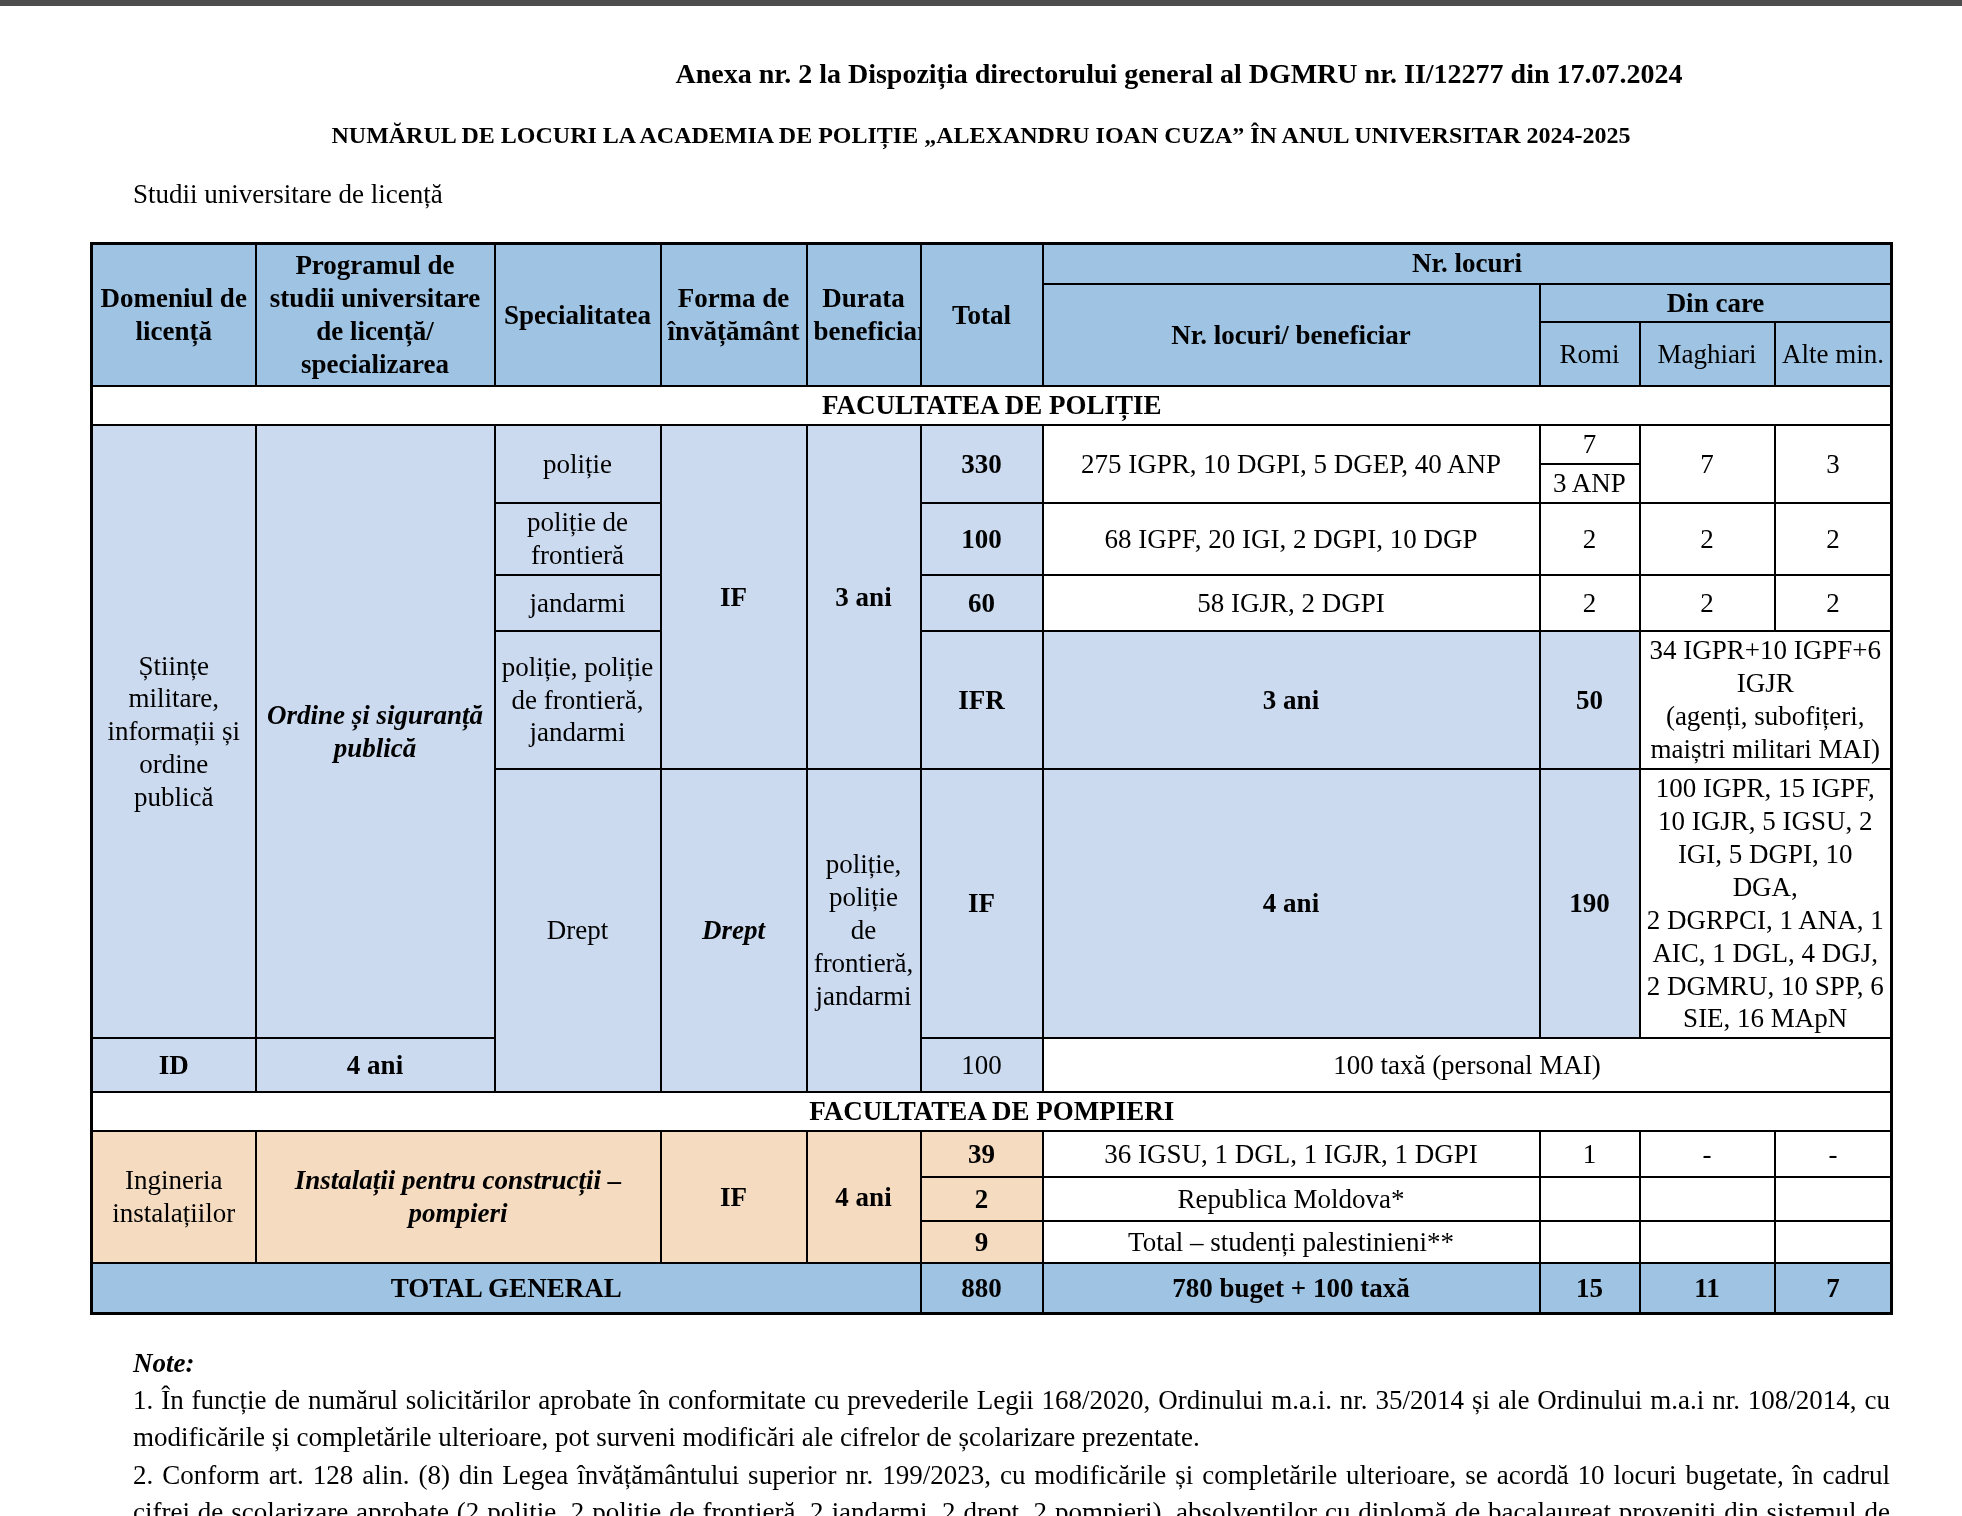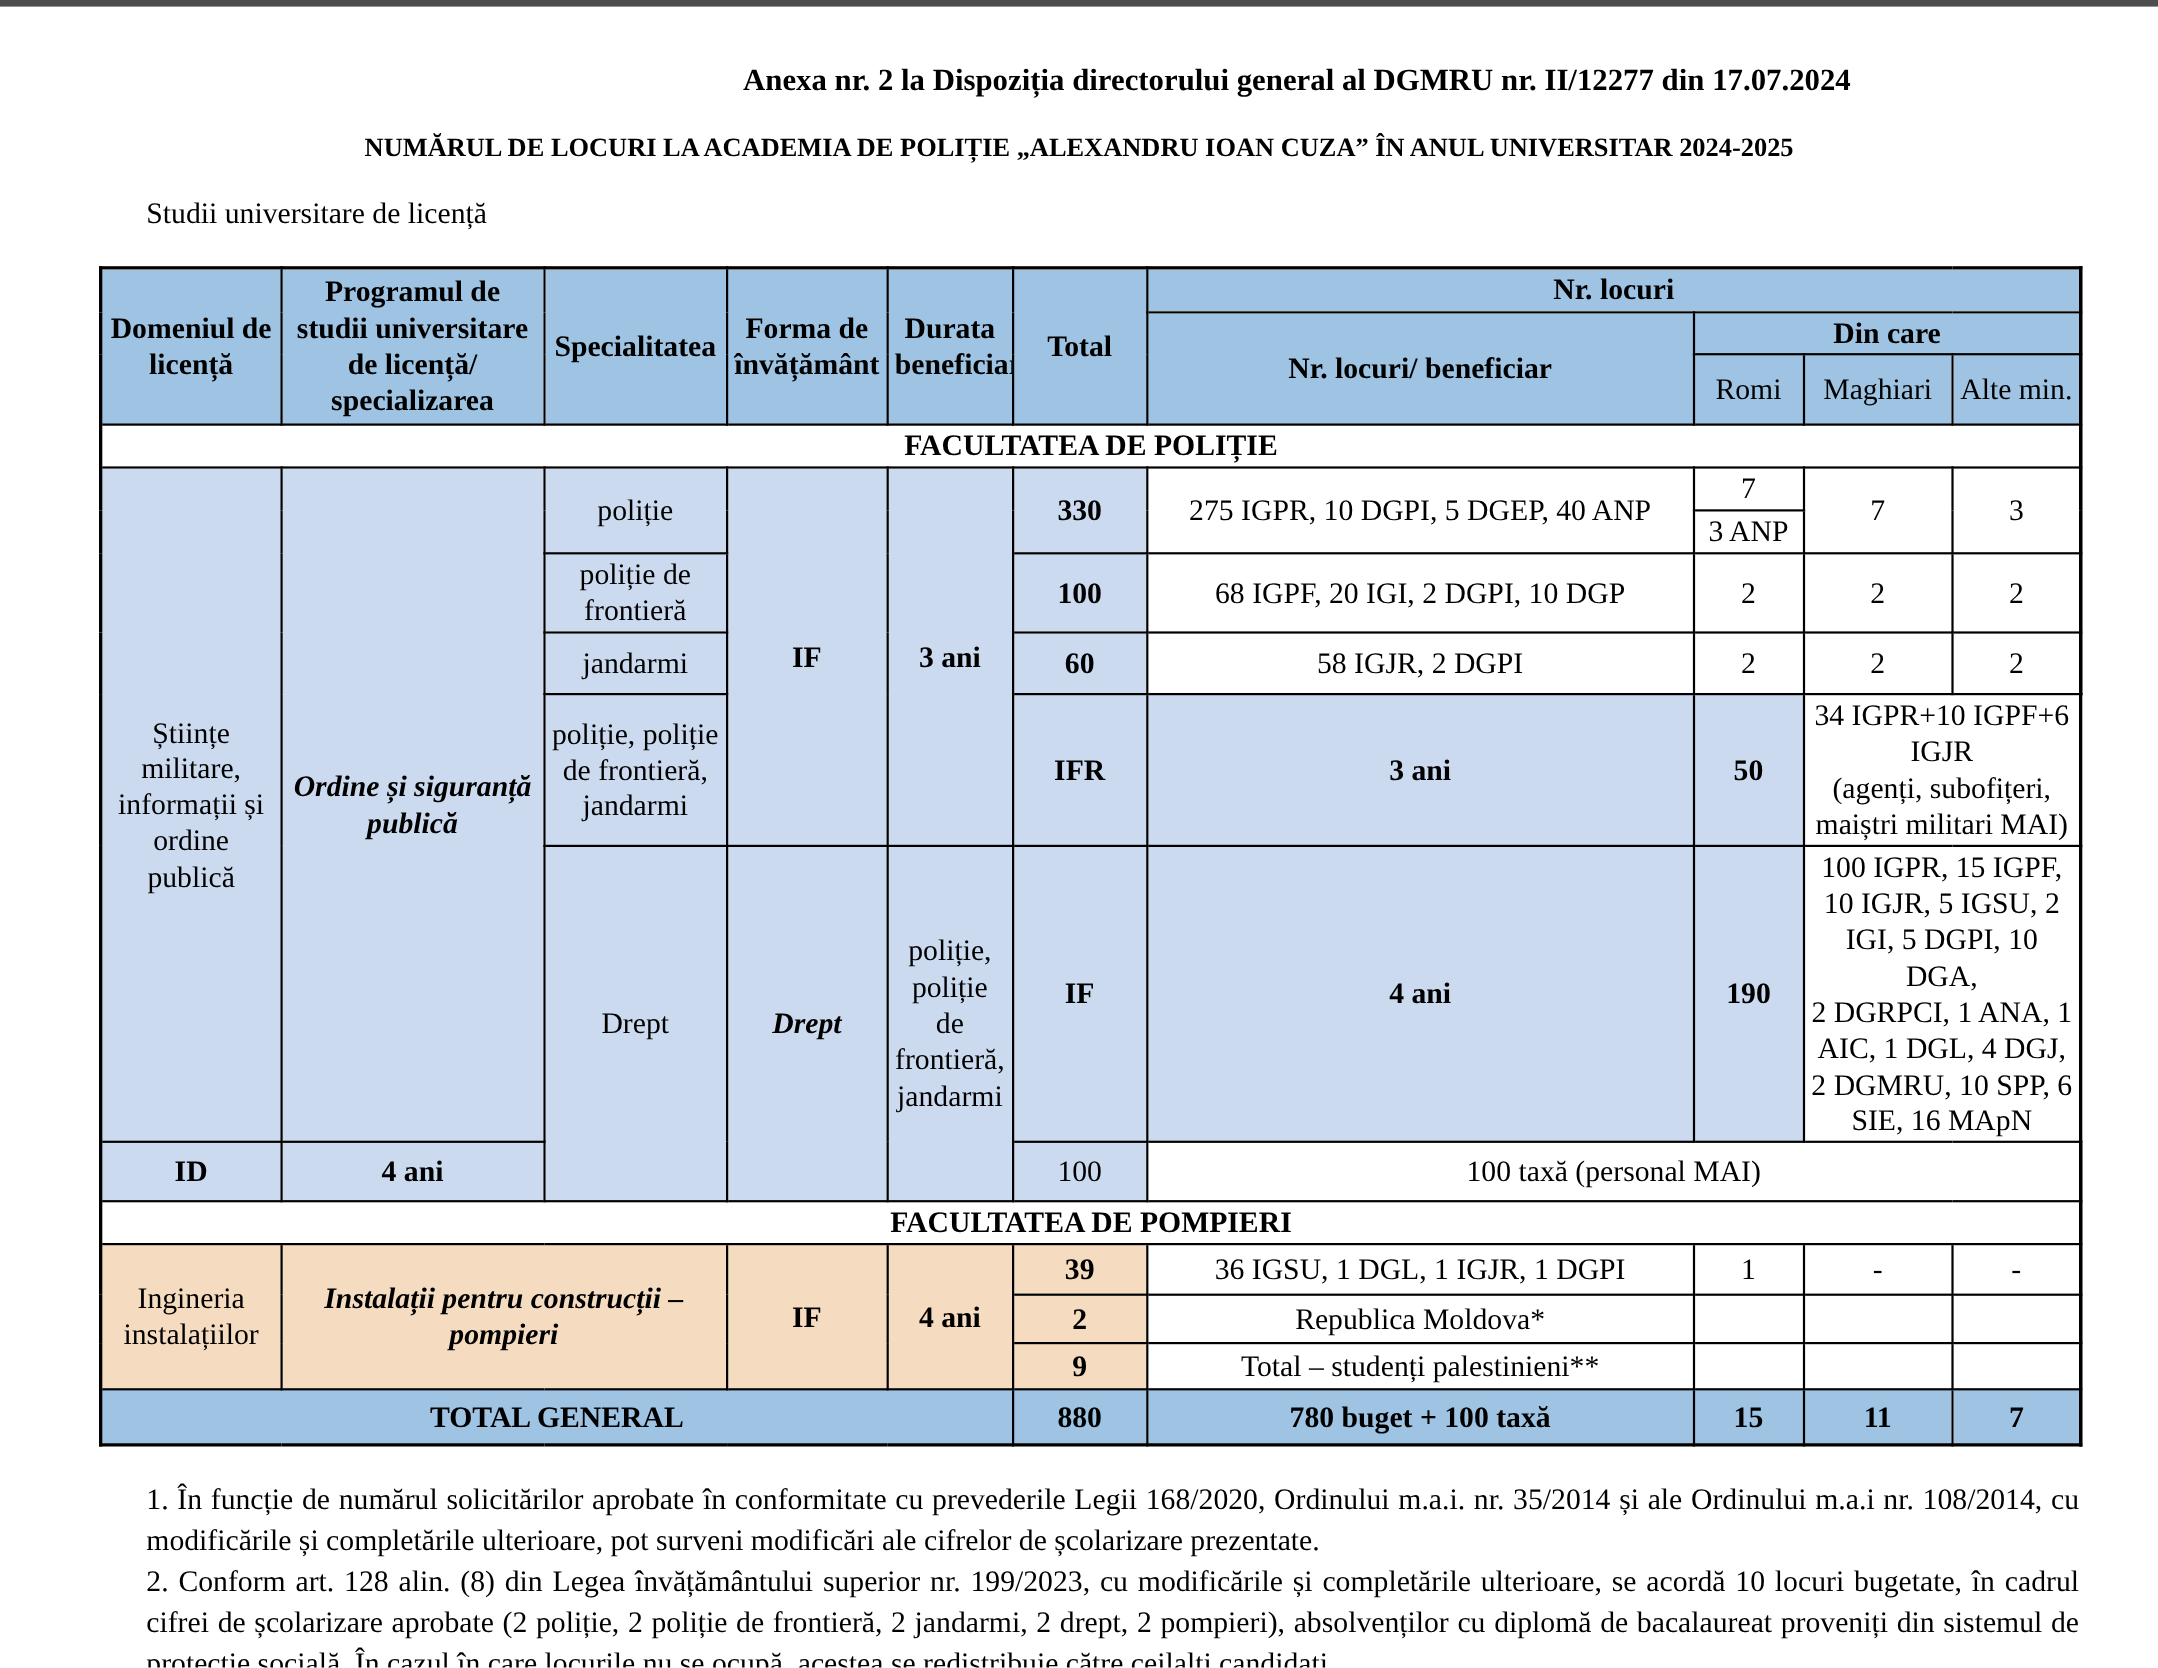--- a/index.html
+++ b/index.html
@@ -210,16 +210,17 @@
     <td>880</td>
     <td>780 buget + 100 taxă</td>
     <td>15</td>
     <td>11</td>
     <td>7</td>
   </tr>
 </tbody>
   </table>
 
 <div class="notes">
+  <div class="notes-heading">Note:</div>
   <p>1. În funcție de numărul solicitărilor aprobate în conformitate cu prevederile Legii 168/2020, Ordinului m.a.i. nr. 35/2014 și ale Ordinului m.a.i nr. 108/2014, cu modificările și completările ulterioare, pot surveni modificări ale cifrelor de școlarizare prezentate.</p>
   <p>2. Conform art. 128 alin. (8) din Legea învățământului superior nr. 199/2023, cu modificările și completările ulterioare, se acordă 10 locuri bugetate, în cadrul cifrei de școlarizare aprobate (2 poliție, 2 poliție de frontieră, 2 jandarmi, 2 drept, 2 pompieri), absolvenților cu diplomă de bacalaureat proveniți din sistemul de protecție socială. În cazul în care locurile nu se ocupă, acestea se redistribuie către ceilalți candidați.</p>
 
 </div>
 
 </body></html>

